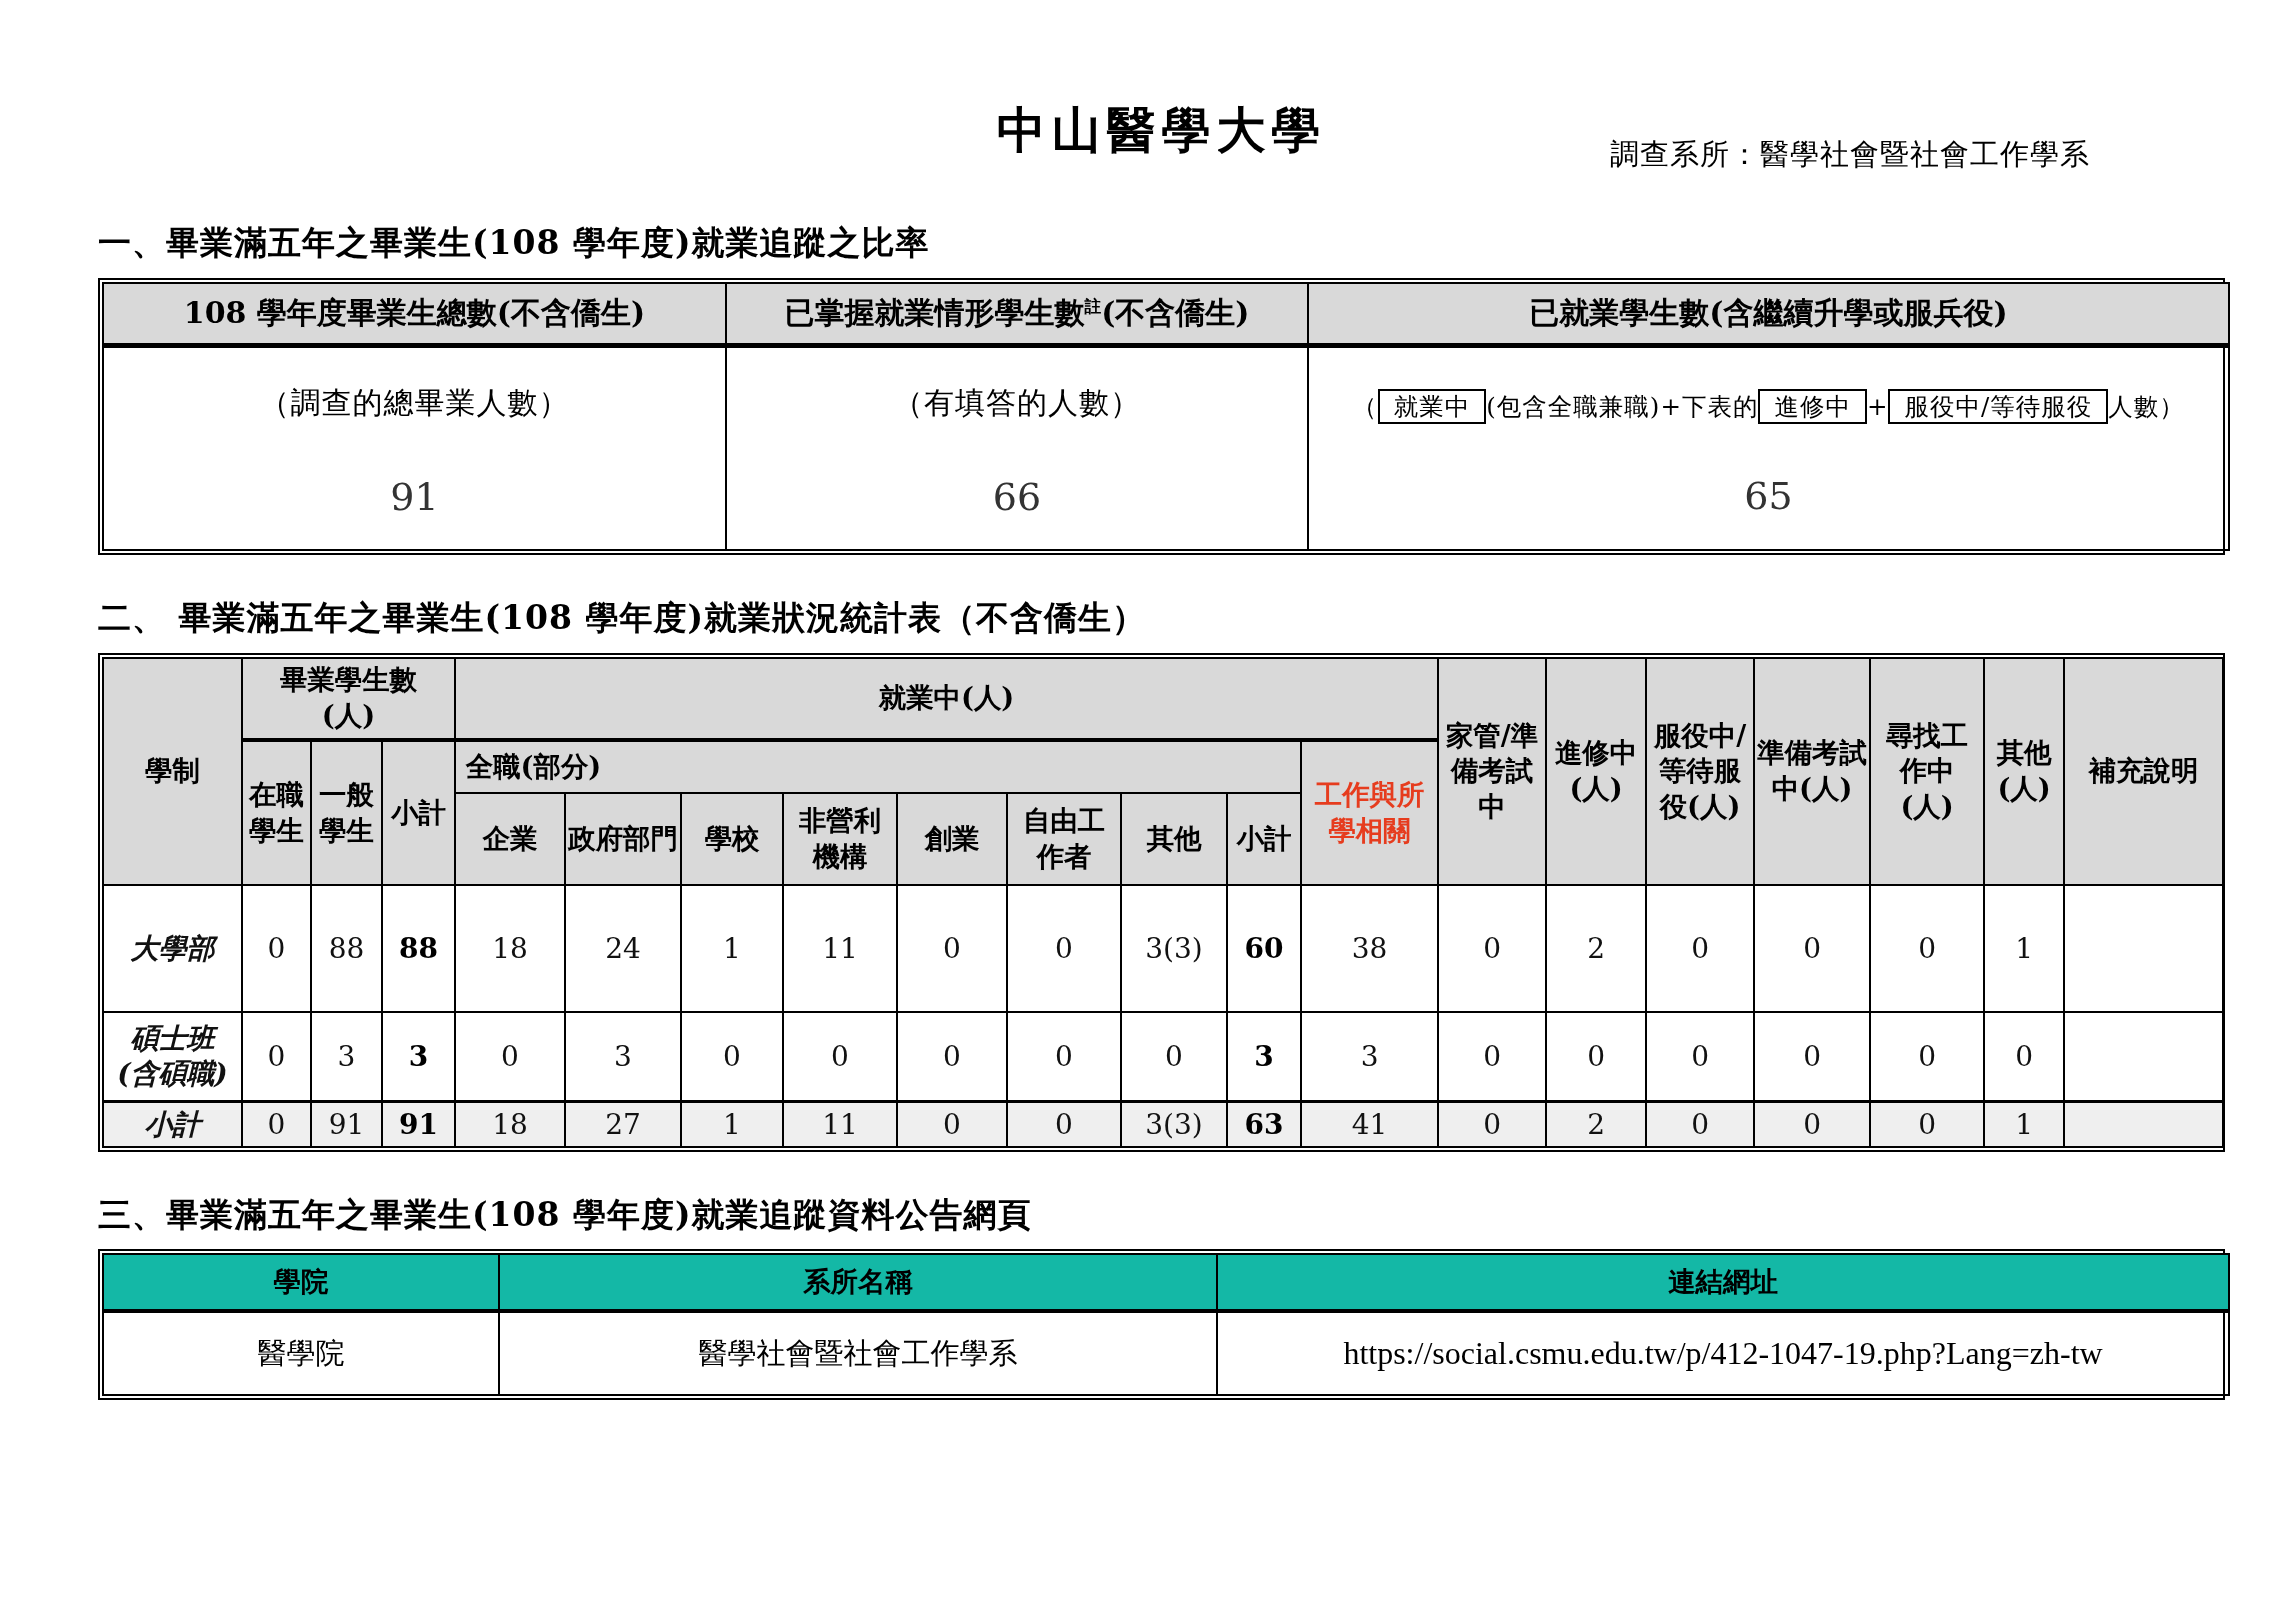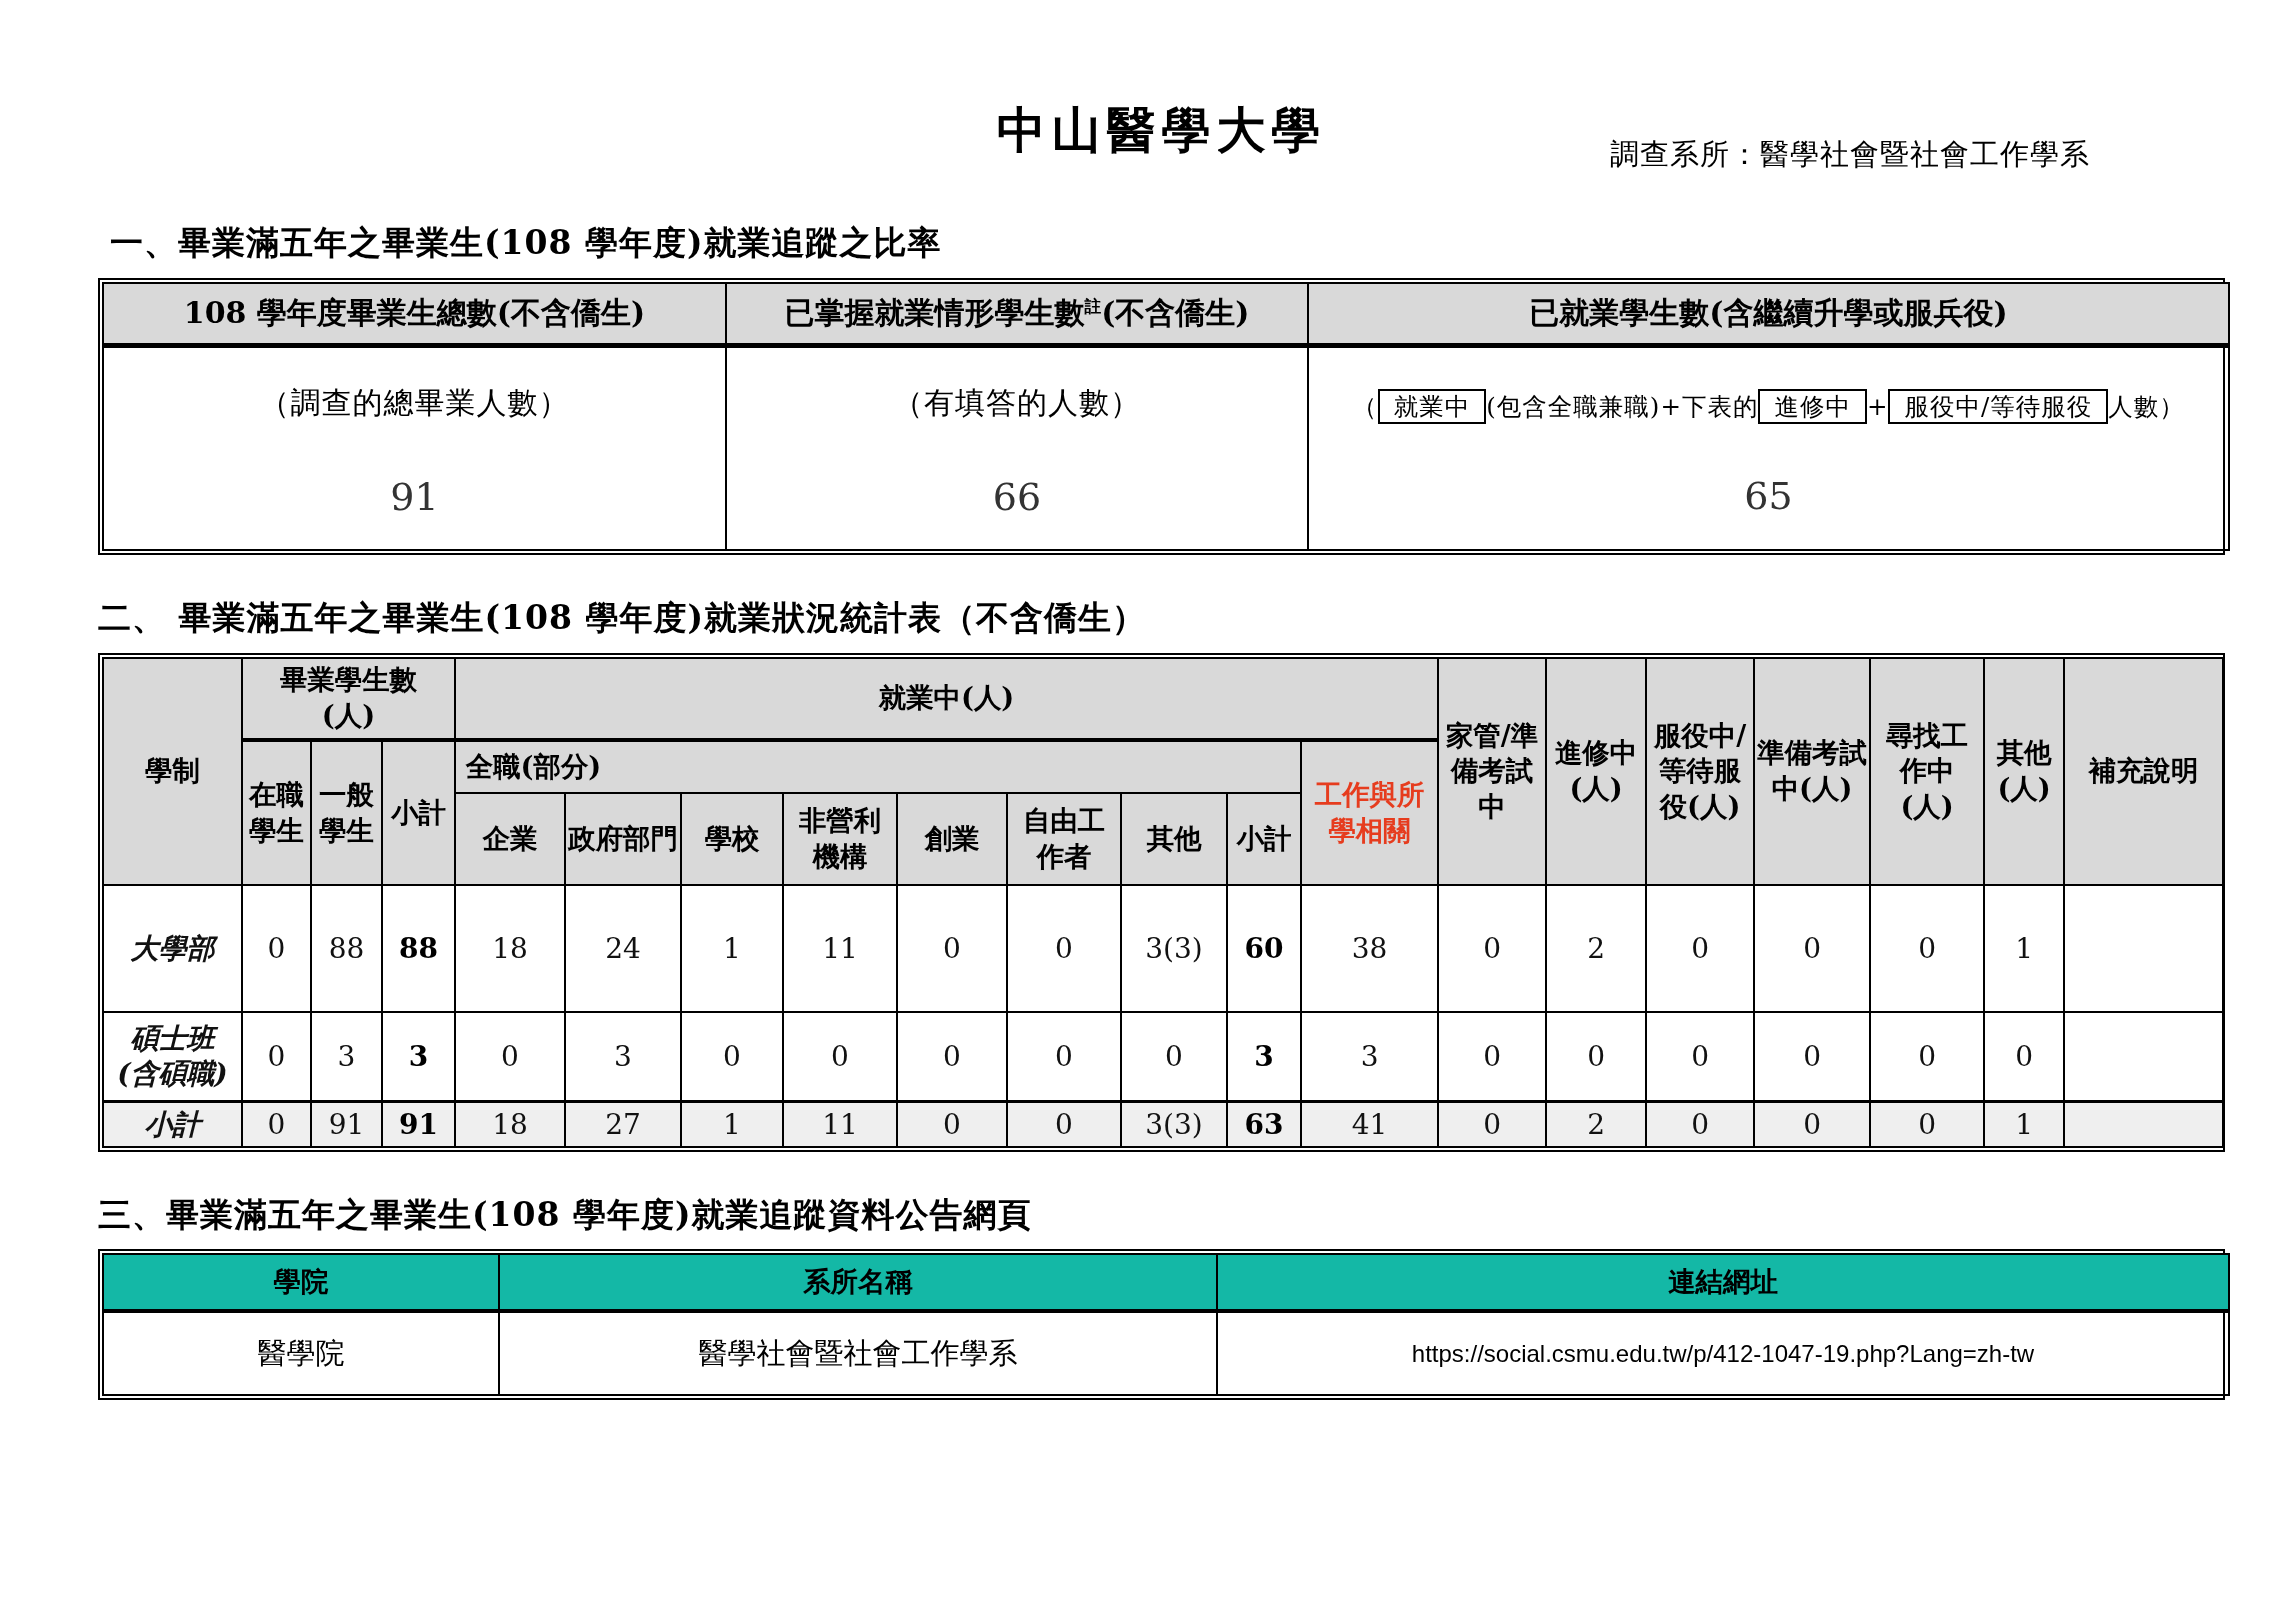--- a/index.html
+++ b/index.html
@@ -24,21 +24,21 @@
     font-size: 29px; letter-spacing: 1px;
   }
   .main-title {
     text-align: center; font-size: 37px; letter-spacing: 2px;
     margin-top: 45px;
   }
   .sec-heading {
     font-size: 33px; font-weight: 700; letter-spacing: 1px;
     margin: 41px 0 11.8px 0;
   }
-  .sec-heading.first { margin-top: 35px; margin-left: 12px; }
+  .sec-heading.first { margin-top: 35px; }
 
   
   .tbl-wrap { border: 2px solid #000; padding: 2px; background: #fff; }
   table { border-collapse: collapse; width: 100%; table-layout: fixed; border: 2.9px solid #000; }
   th, td { border: 2px solid #000; text-align: center; vertical-align: middle; }
 
   
   .t1 th {
     background: #d9d9d9; border: 2.9px solid #000; border-bottom: 5.9px solid #000;
     height: 63px; font-size: 30px; font-weight: 700;
@@ -68,22 +68,22 @@
   .t2 .row-label { font-weight: 700; font-size: 28px; white-space: pre-line; line-height: 1.25; font-style: italic; }
   .t2 .bold-col { font-weight: 700; color: #000; }
 
   
   .t3 th {
     background: #14b8a6; border-bottom: 4.9px solid #000;
     height: 57px; font-size: 27.4px; font-weight: 700;
   }
   .t3 td { height: 84px; font-size: 29px; margin-top: 36px; }
   .t3 .url {
-    font-family: Liberation Sans, sans-serif;
-    font-size: 24px; letter-spacing: 0px;
+    font-family: Liberation Serif, serif;
+    font-size: 32px; letter-spacing: 0px;
   }
 </style>
 </head>
 <body>
 
 <div class="page">
 
   <div class="hdr">
     <div class="univ">中山醫學大學</div>
     <div class="dept">調查系所：醫學社會暨社會工作學系</div>

